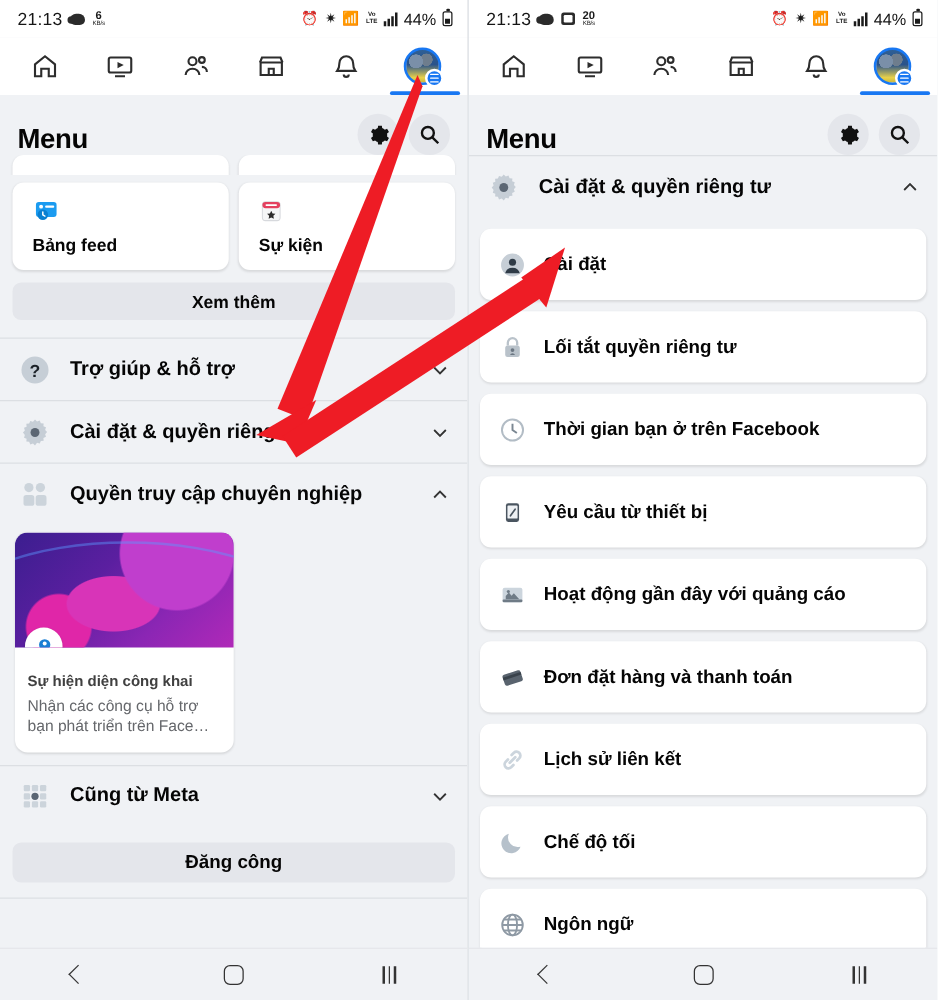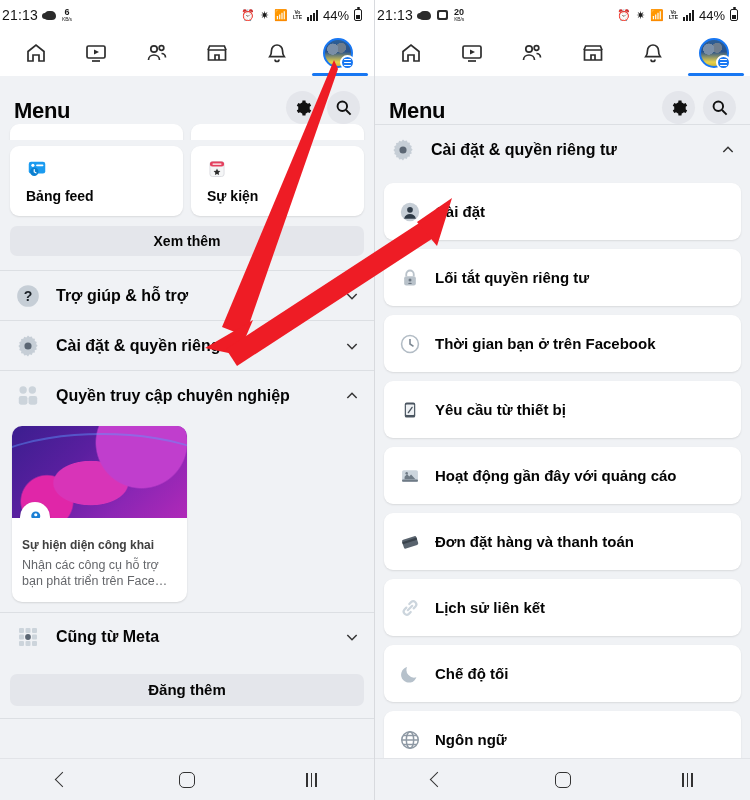--- a/index.html
+++ b/index.html
@@ -16,21 +16,21 @@
     position: relative;
     display: flex; flex-direction: column;
     overflow: hidden;
   }
   .phone.left { border-right: 1px solid #d8dade; }
 
   
   .statusbar {
     height: 30px; background:#ffffff;
     display:flex; align-items:center; justify-content:space-between;
-    padding: 0 12px 0 2px; flex: 0 0 30px;
+    padding: 0 12px 0 14px; flex: 0 0 30px;
   }
   .sb-left { display:flex; align-items:center; gap:6px; }
   .sb-time { font-size: 14px; color:#151515; font-weight:400; letter-spacing:.2px;}
   .sb-cloud { width:12px; height:9px; background:#2b2b2b; border-radius:6px 6px 5px 5px; position:relative;}
   .sb-cloud::before{content:"";position:absolute;width:6px;height:6px;background:#2b2b2b;border-radius:50%;left:-2px;top:2px;}
   .sb-img { width:11px;height:10px;background:#2b2b2b;border-radius:2px; position:relative;}
   .sb-img::after{content:"";position:absolute;inset:2px 2px 2px 2px;background:#fff;border-radius:1px;}
   .sb-kb { display:flex; flex-direction:column; align-items:center; line-height:1; }
   .sb-kb .n { font-size:9px; font-weight:700; color:#1b1b1b;}
   .sb-kb .u { font-size:5px; color:#1b1b1b; letter-spacing:-0.2px;}
@@ -370,21 +370,21 @@
               </g>
               <circle cx="12" cy="12" r="2.9" fill="#5b6673"></circle>
             </svg>
         </div>
         <div class="st">Cũng từ Meta</div>
         <svg class="chev" viewBox="0 0 24 24" fill="none" stroke="#333" stroke-width="2.2">
             <path d="M5 9l7 7 7-7"></path>
           </svg>
       </div>
 
-      <div class="logout">Đăng thêm</div>
+      <div class="logout">Đăng công</div>
       <div style="height:12px"></div>
       <div class="divider-top"></div>
     </div>
 
     <div class="botnav">
       <div class="bi">
           <span class="bi-back"></span>
         </div>
       <div class="bi">
           <span class="bi-home"></span>

